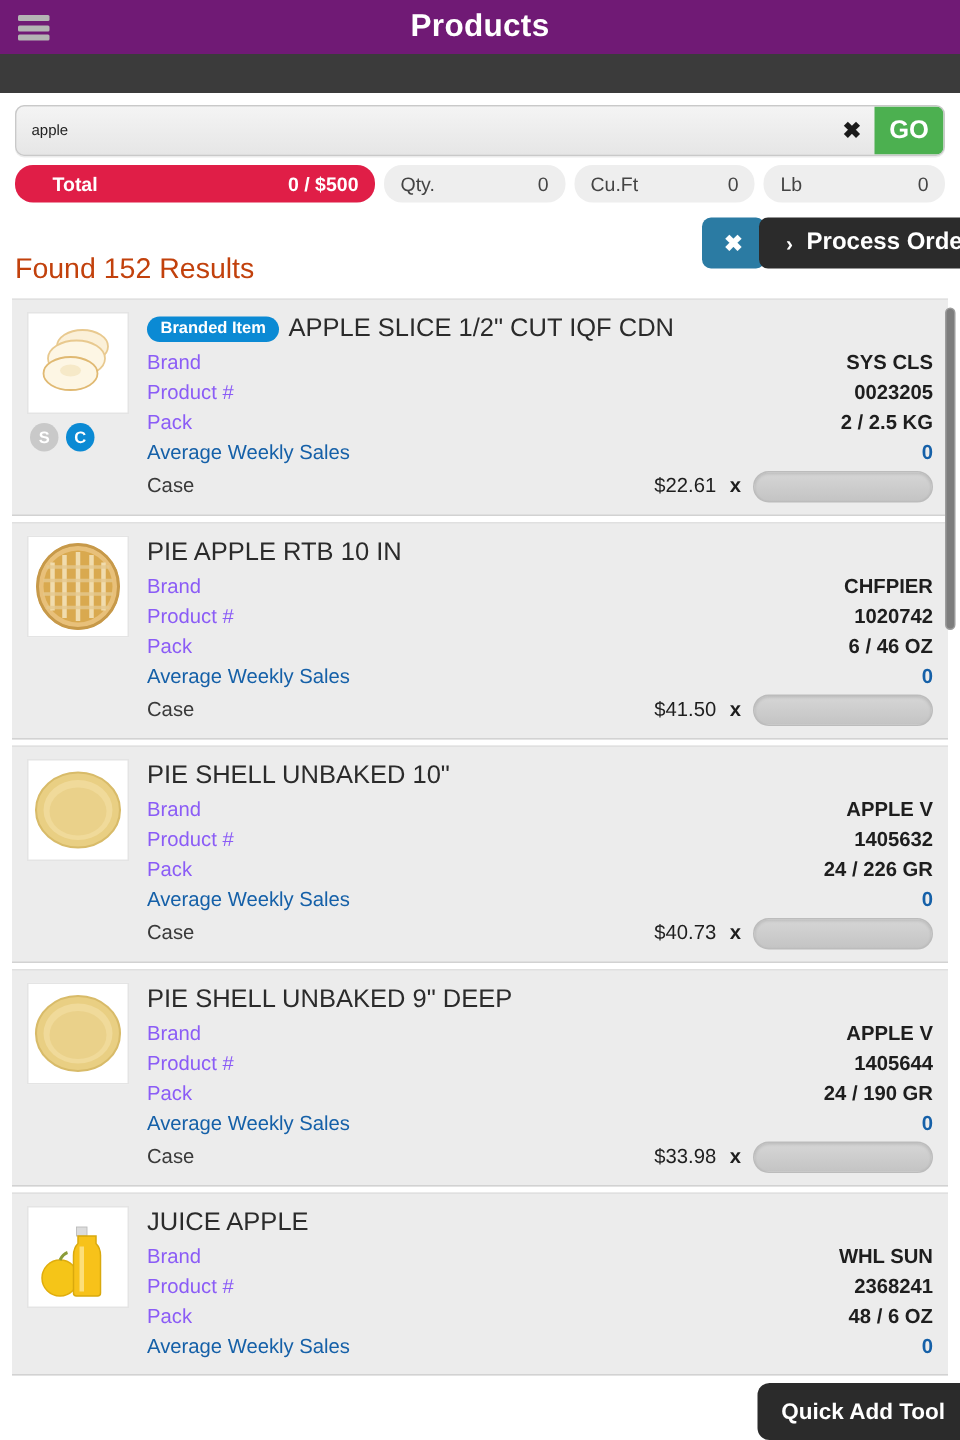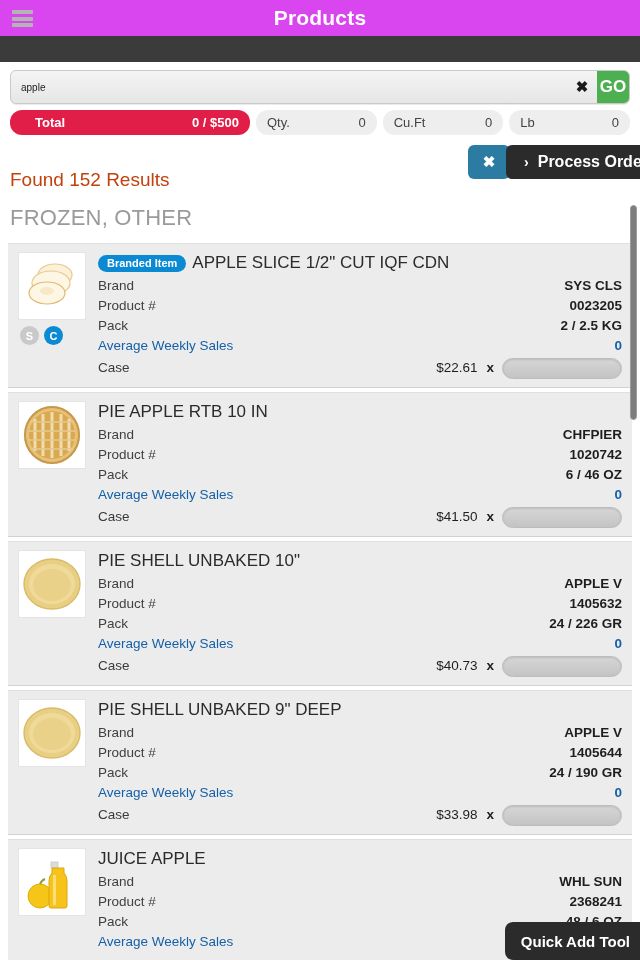--- a/index.html
+++ b/index.html
@@ -6,21 +6,21 @@
   html, body {
     width: 640px; height: 960px;
     font-family: "Liberation Sans", sans-serif;
     background: #ffffff;
     overflow: hidden;
   }
   #app { position: relative; width: 640px; height: 960px; overflow: hidden; background:#fff; }
 
   
   .topbar {
-    height: 36px; background: #d946ef; position: relative;
+    height: 36px; background: #701a75; position: relative;
     display: flex; align-items: center;
   }
   .hamburger {
     position: absolute; left: 12px; top: 10px;
     width: 21px; height: 17px;
     display: flex; flex-direction: column; justify-content: space-between;
     cursor: pointer;
   }
   .hamburger span {
     display: block; height: 4px; width: 21px; background: #b4b4b4;
@@ -46,21 +46,21 @@
     flex: 1; border: none; outline: none;
     background: transparent;
     padding: 0 10px; font-size: 10px; color: #222;
     font-family: "Liberation Sans", sans-serif;
   }
   .clear-x {
     width: 30px; display:flex; align-items:center; justify-content:center;
     font-size: 15px; color: #1a1a1a; font-weight: bold; cursor:pointer;
   }
   .go-btn {
-    width: 32px; background: #4cb050; color: #fff;
+    width: 46px; background: #4cb050; color: #fff;
     display: flex; align-items: center; justify-content: center;
     font-size: 17px; font-weight: bold; cursor: pointer;
     border: none;
     font-family: "Liberation Sans", sans-serif;
   }
 
   
   .statsrow { display: flex; gap: 6px; padding: 6px 10px 0 10px; }
   .stat {
     height: 25px; border-radius: 12px;
@@ -139,21 +139,21 @@
   }
   .brandedbadge {
     background: #0b8ad4; color: #fff; font-size: 11px; font-weight: bold;
     border-radius: 9px; padding: 2px 9px; line-height: 13px;
     display: inline-block; white-space: nowrap;
   }
   .prow {
     display: flex; justify-content: space-between; align-items: center;
     font-size: 13.5px; color: #3a3a3a; line-height: 20px;
   }
-  .prow .k { color: #404040; }
+  .prow .k { color: #8b5cf6; }
   .prow .v { font-weight: bold; color: #1e1e1e; }
   .prow.link .k { color: #1560a8; }
   .prow.link .v { color: #1560a8; font-weight: bold; }
   .caserow {
     display: flex; align-items: center; font-size: 13.5px;
     color: #3a3a3a; line-height: 22px; margin-top: 1px;
   }
   .caserow .k { flex: 1; }
   .caserow .price { font-weight: normal; color: #1e1e1e; margin-right: 9px; }
   .caserow .xmark { font-weight: bold; color: #1e1e1e; margin-right: 8px; }
@@ -225,21 +225,20 @@
 
   <div class="actionsrow">
     <div class="found">Found 152 Results</div>
     <div class="btn-x">✖</div>
     <div class="btn-process">
       <span class="chev">›</span>
       <span>Process Order</span>
     </div>
   </div>
 
-  <div class="category">FROZEN, OTHER</div>
 
   <div class="list">
 
     <div class="card">
       <div class="thumbcol">
         <div class="thumb">
           <svg width="62" height="62" viewBox="0 0 62 62">
             <ellipse cx="34" cy="20" rx="17" ry="11" fill="#fbf0d8" stroke="#e8c98f" stroke-width="1.2"></ellipse>
             <ellipse cx="30" cy="28" rx="19" ry="12" fill="#fdf6e4" stroke="#e8c98f" stroke-width="1.2"></ellipse>
             <path d="M11 30 a19 12 0 0 0 38 0 a19 12 0 0 1 -38 0z" fill="#d8434a" opacity="0.9"></path>

